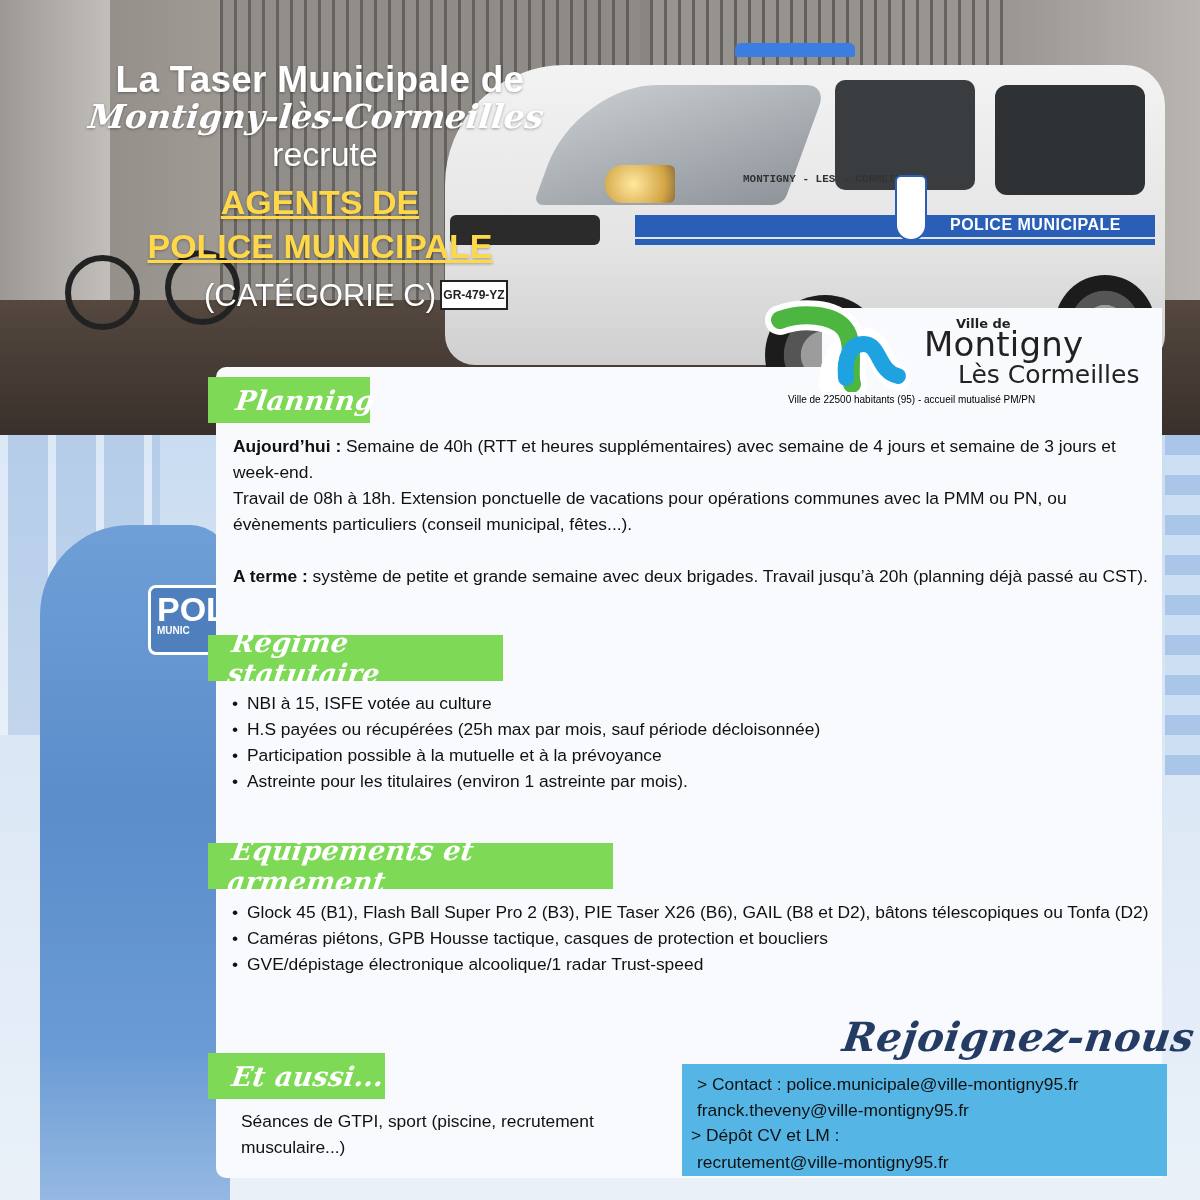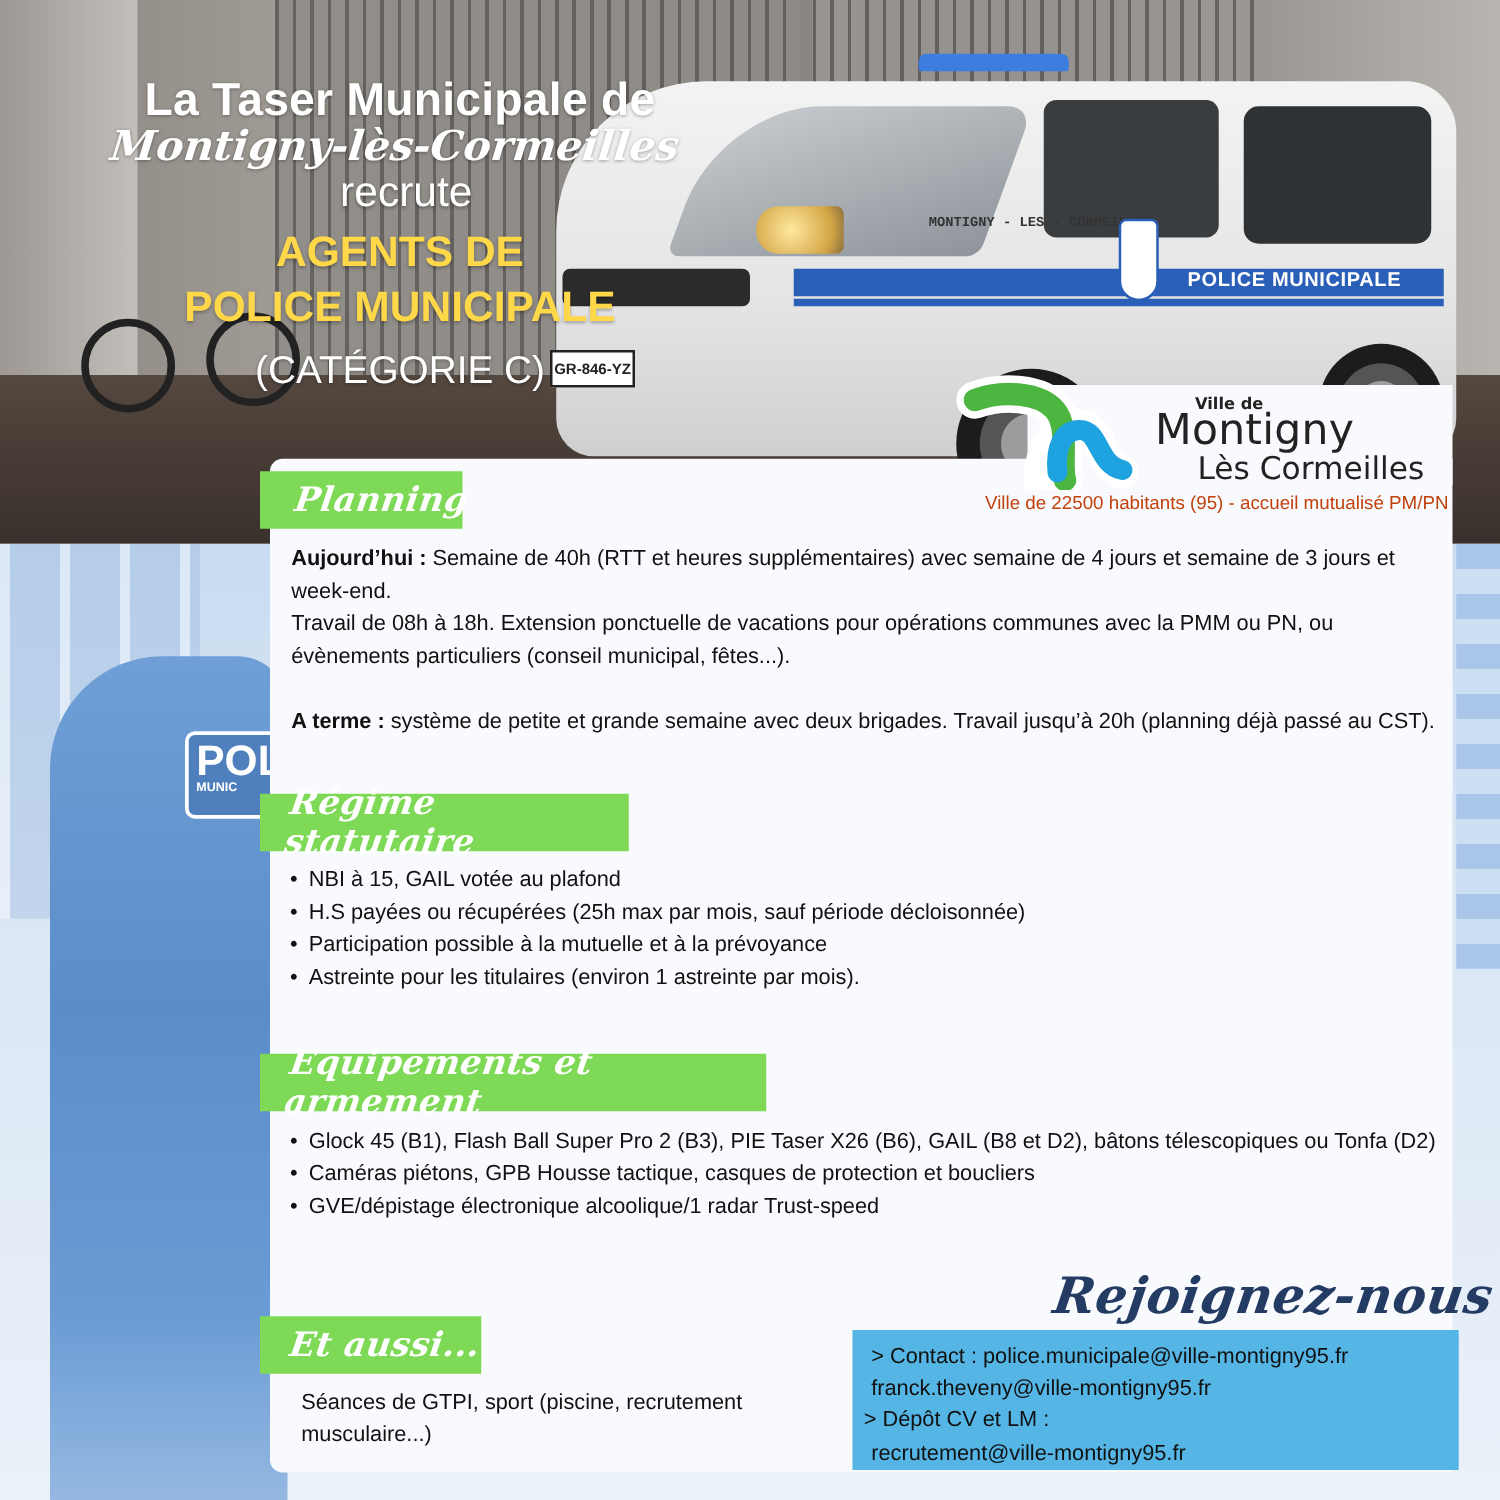--- a/index.html
+++ b/index.html
@@ -61,36 +61,36 @@
   .bg-structure { position: absolute; left: 0; top: 0; width: 160px; height: 300px;
     background: repeating-linear-gradient(90deg, rgba(255,255,255,.35) 0 8px, rgba(120,160,210,.25) 8px 48px); }
   .right-bikes { position: absolute; left: 1165px; top: 0; width: 35px; height: 340px;
     background: repeating-linear-gradient(180deg, #a9c6e8 0 20px, #cddff2 20px 40px); }
 
   
   .headline { position: absolute; left: 40px; top: 58px; width: 560px; text-align: center; color: #fff; }
   .hl-1 { font-family: "Liberation Sans", sans-serif; font-weight: bold; font-size: 37px; line-height: 44px; letter-spacing: .2px; text-shadow: 0 1px 3px rgba(0,0,0,.35); }
   .hl-2 { font-family: "DejaVu Serif", serif; font-style: italic; font-weight: bold; font-size: 33px; line-height: 38px; margin-top: -4px; transform: skewX(-6deg); text-shadow: 0 1px 3px rgba(0,0,0,.35); margin-left: -8px; }
   .hl-3 { font-family: "Liberation Sans", sans-serif; font-size: 34px; line-height: 40px; margin-top: -2px; padding-left: 10px; text-shadow: 0 1px 3px rgba(0,0,0,.35); }
-  .hl-4 { font-family: "Liberation Sans", sans-serif; font-weight: bold; font-size: 34px; line-height: 44px; color: #ffd84a; margin-top: 6px; text-shadow: 0 1px 3px rgba(0,0,0,.3); }
+  .hl-4 { font-family: "Liberation Sans", sans-serif; font-weight: bold; font-size: 34px; line-height: 44px; color: #ffd84a; margin-top: 6px; text-shadow: 0 1px 3px rgba(0,0,0,.3); text-decoration: underline; }
   .hl-5 { font-family: "Liberation Sans", sans-serif; font-size: 31px; line-height: 40px; margin-top: 8px; text-shadow: 0 1px 3px rgba(0,0,0,.35); }
 
   
   .panel {
     position: absolute; left: 216px; top: 367px; width: 946px; height: 811px;
     background: #f8fafd; border-radius: 10px 0 0 10px;
   }
   .logo-box { position: absolute; left: 822px; top: 308px; width: 340px; height: 80px; background: #f8fafd; }
 
   .logo-mark { position: absolute; left: 752px; top: 292px; width: 170px; height: 100px; }
   .logo-text { position: absolute; left: 922px; top: 316px; color: #222; font-family: "DejaVu Sans", sans-serif; }
   .logo-ville { font-size: 13px; font-weight: bold; position: absolute; left: 34px; top: 0; white-space: nowrap; }
   .logo-montigny { font-size: 34px; position: absolute; left: 2px; top: 8px; white-space: nowrap; letter-spacing: .2px; }
   .logo-cormeilles { font-size: 25px; position: absolute; left: 36px; top: 44px; white-space: nowrap; }
-  .logo-sub { position: absolute; left: 788px; top: 394px; font-size: 15px; color: #c2410c; white-space: nowrap; font-family: "Liberation Sans", sans-serif; }
+  .logo-sub { position: absolute; left: 788px; top: 394px; font-size: 10px; color: #000000; white-space: nowrap; font-family: "Liberation Sans", sans-serif; }
 
   
   .sec-head {
     position: absolute; background: #7ed957; color: #fff;
     font-family: "DejaVu Serif", serif; font-style: italic; font-weight: bold;
     transform-origin: left center; display: flex; align-items: center; padding-left: 18px;
     letter-spacing: .3px;
   }
   .sec-head span { display: inline-block; transform: skewX(-8deg); }
 
@@ -143,21 +143,21 @@
     <div class="win1"></div>
     <div class="win2"></div>
     <div class="win3"></div>
     <div class="grill"></div>
     <div class="headlight"></div>
     <div class="stripe"></div>
     <div class="stripe2"></div>
     <div class="label-mlc">MONTIGNY - LES - CORMEILLES</div>
     <div class="shield"></div>
     <div class="label-pm">POLICE MUNICIPALE</div>
-    <div class="plate">GR-846-YZ</div>
+    <div class="plate">GR-479-YZ</div>
     <div class="wheel"></div>
     <div class="wheel2"></div>
   </div>
 </div>
 
 <div class="bg-bottom">
   <div class="bg-structure"></div>
   <div class="officer"></div>
   <div class="officer-badge">
     <span class="b1">POL</span>
@@ -200,21 +200,21 @@
   <p><b>Aujourd’hui :</b><span> Semaine de 40h (RTT et heures supplémentaires) avec semaine de 4 jours et semaine de 3 jours et week-end.</span></p>
   <p>Travail de 08h à 18h. Extension ponctuelle de vacations pour opérations communes avec la PMM ou PN, ou évènements particuliers (conseil municipal, fêtes...).</p>
   <div class="gap"></div>
   <p><b>A terme :</b><span> système de petite et grande semaine avec deux brigades. Travail jusqu’à 20h (planning déjà passé au CST).</span></p>
 </div>
 
 <div class="sec-head sec-regime">
   <span>Régime statutaire</span>
 </div>
 <ul class="body-text bullets regime-list">
-  <li>NBI à 15, GAIL votée au plafond</li>
+  <li>NBI à 15, ISFE votée au culture</li>
   <li>H.S payées ou récupérées (25h max par mois, sauf période décloisonnée)</li>
   <li>Participation possible à la mutuelle et à la prévoyance</li>
   <li>Astreinte pour les titulaires (environ 1 astreinte par mois).</li>
 </ul>
 
 <div class="sec-head sec-equip">
   <span>Equipements et armement</span>
 </div>
 <ul class="body-text bullets equip-list">
   <li>Glock 45 (B1), Flash Ball Super Pro 2 (B3), PIE Taser X26 (B6), GAIL (B8 et D2), bâtons télescopiques ou Tonfa (D2)</li>

